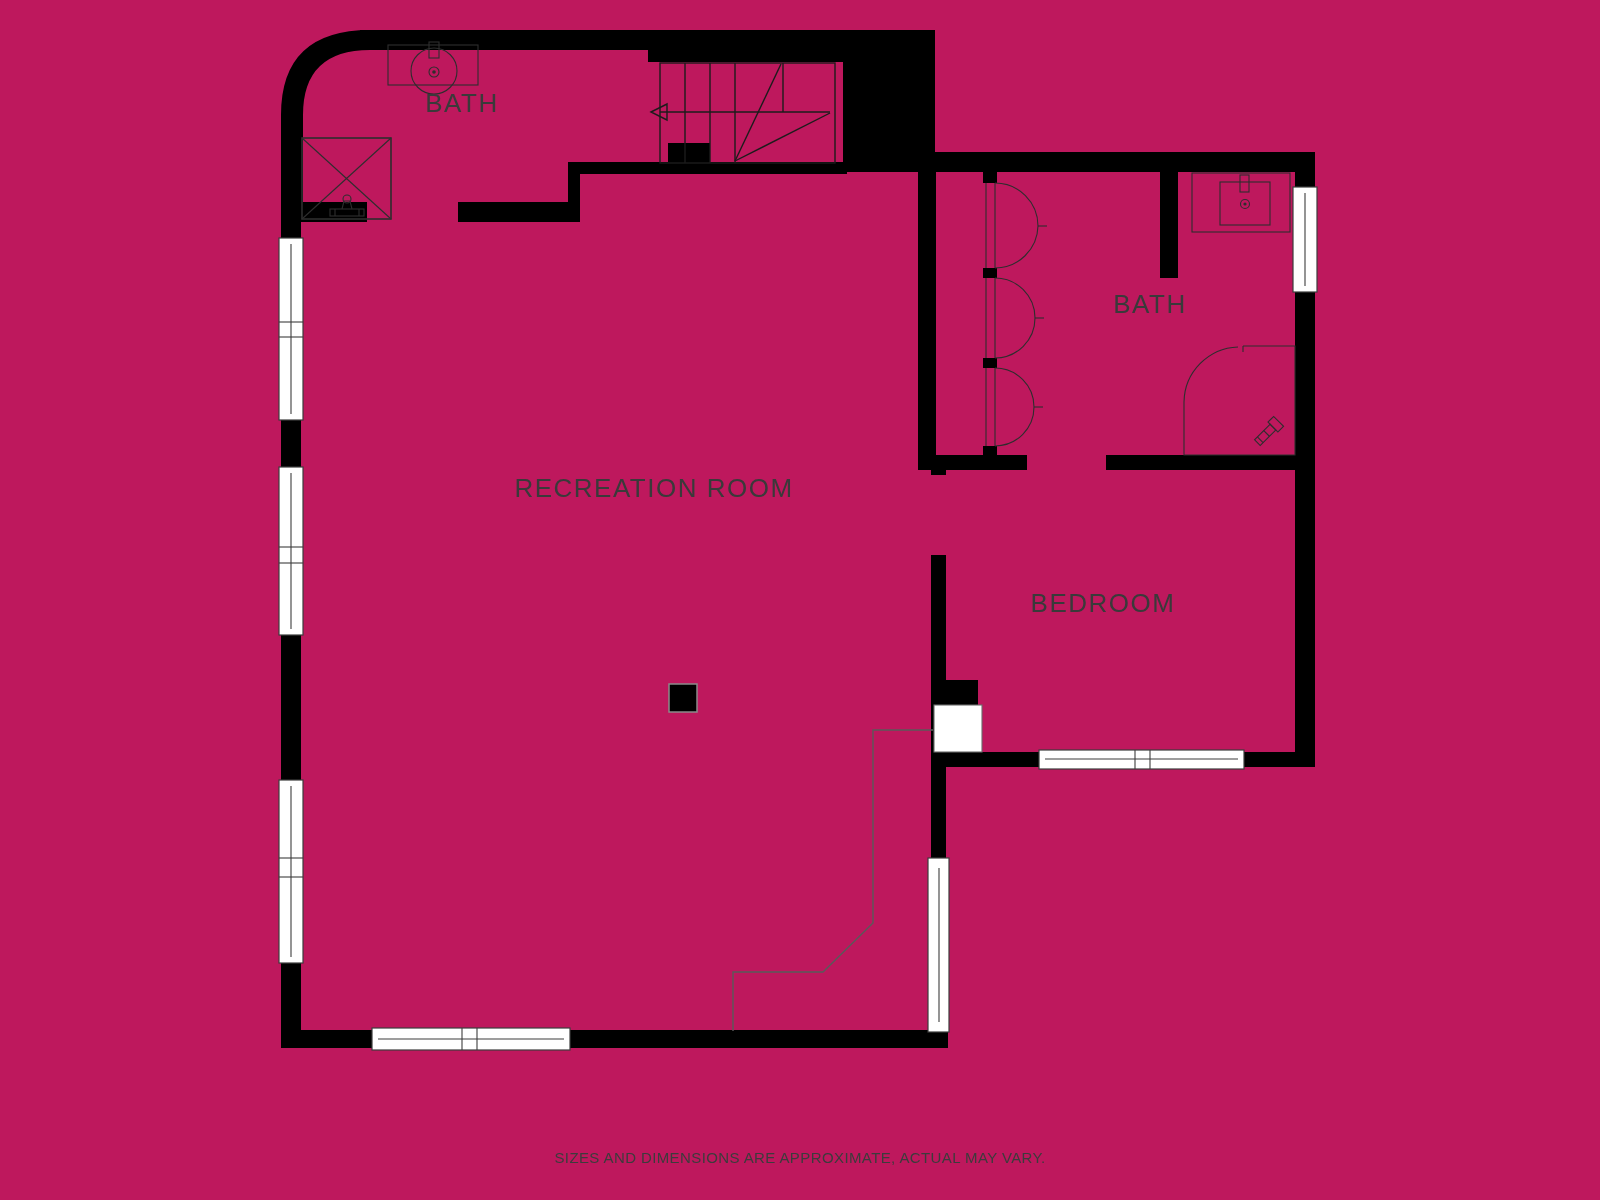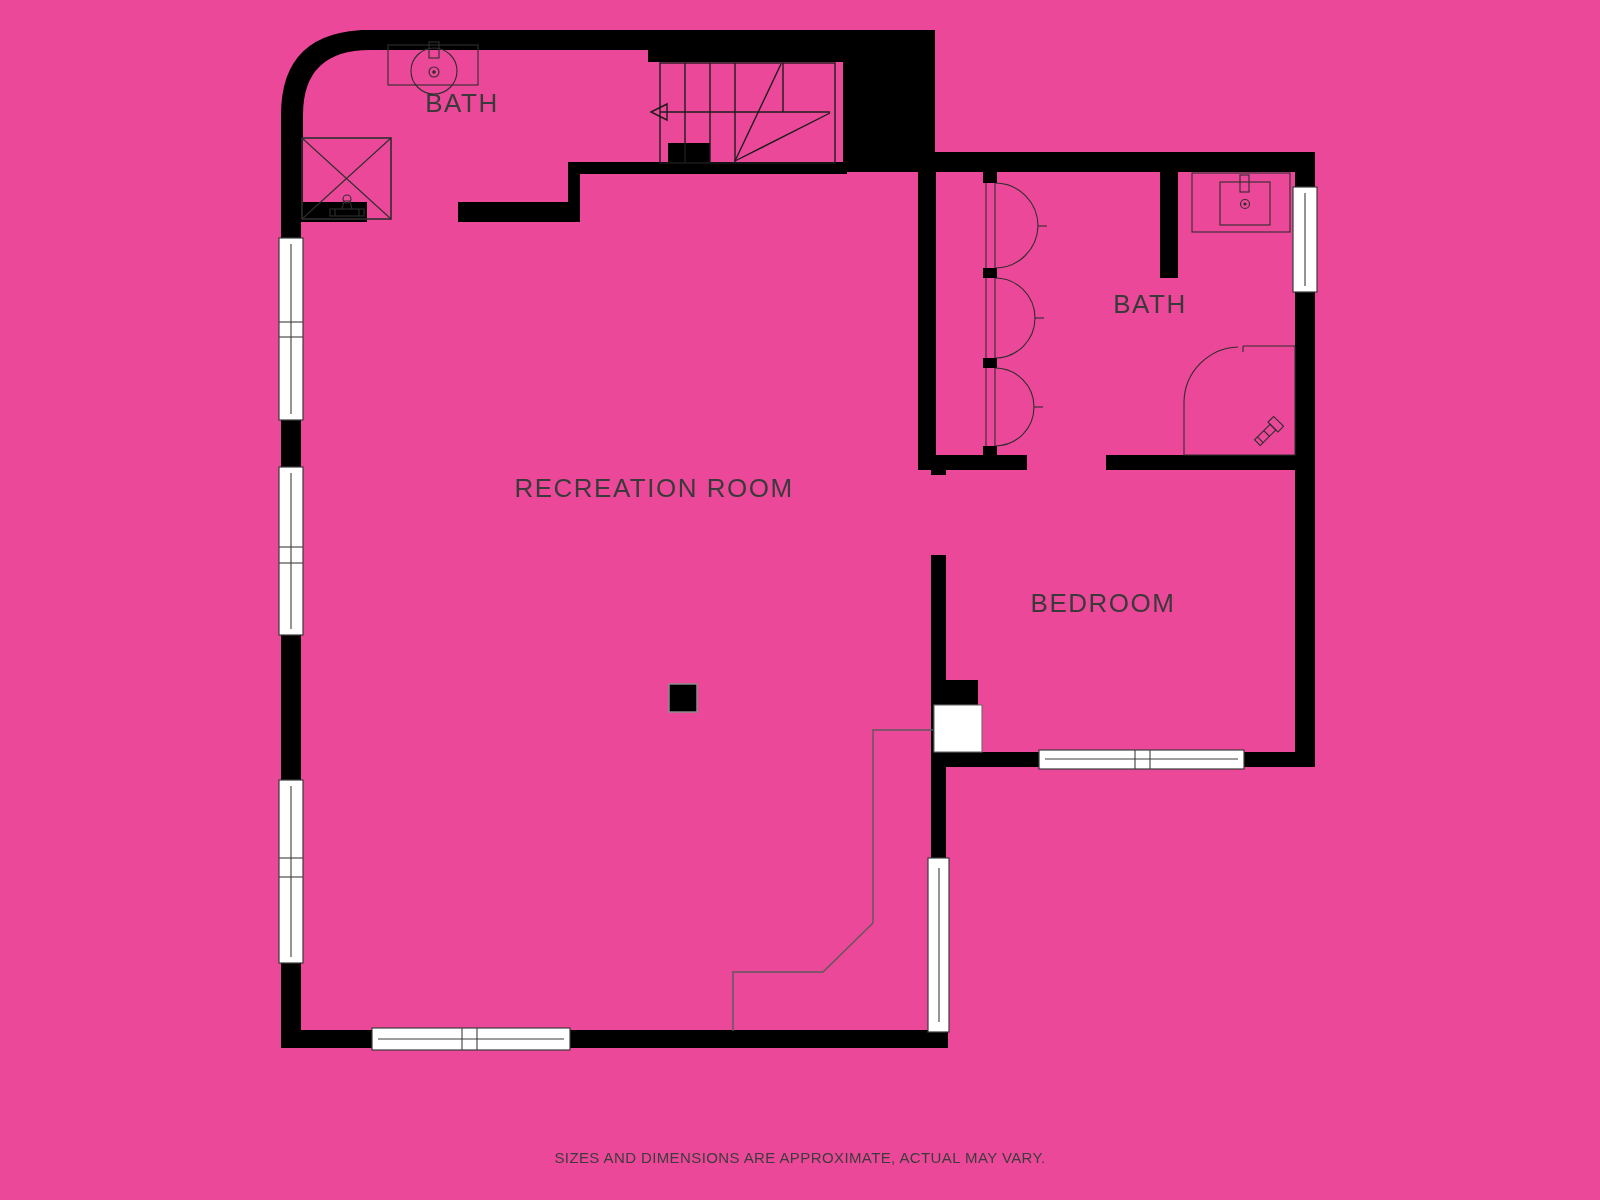--- a/index.html
+++ b/index.html
@@ -1,16 +1,16 @@
 <!DOCTYPE html>
 <html><head>
 <meta charset="utf-8">
 <style>
   html,body{margin:0;padding:0;background:#ffffff;}
-  .stage{position:relative;width:1600px;height:1200px;background:#ec4899;overflow:hidden;
+  .stage{position:relative;width:1600px;height:1200px;background:#be185d;overflow:hidden;
          font-family:"Liberation Sans", sans-serif;}
   svg{position:absolute;left:0;top:0;}
   .wall{fill:#000000;stroke:none;}
   .fx{fill:none;stroke:#2e2e2e;stroke-width:1.6;}
   .fx-thin{fill:none;stroke:#2e2e2e;stroke-width:1.1;}
   .stair{fill:none;stroke:#1c1c1c;stroke-width:1.4;}
   .win{fill:#ffffff;stroke:#3d3d3d;stroke-width:1.2;}
   .winline{fill:none;stroke:#3d3d3d;stroke-width:1.1;}
   .stepline{fill:none;stroke:#5a5a5a;stroke-width:1.4;}
   .room-label{font-size:26px;letter-spacing:1.5px;fill:#3a3a3a;text-anchor:middle;}

